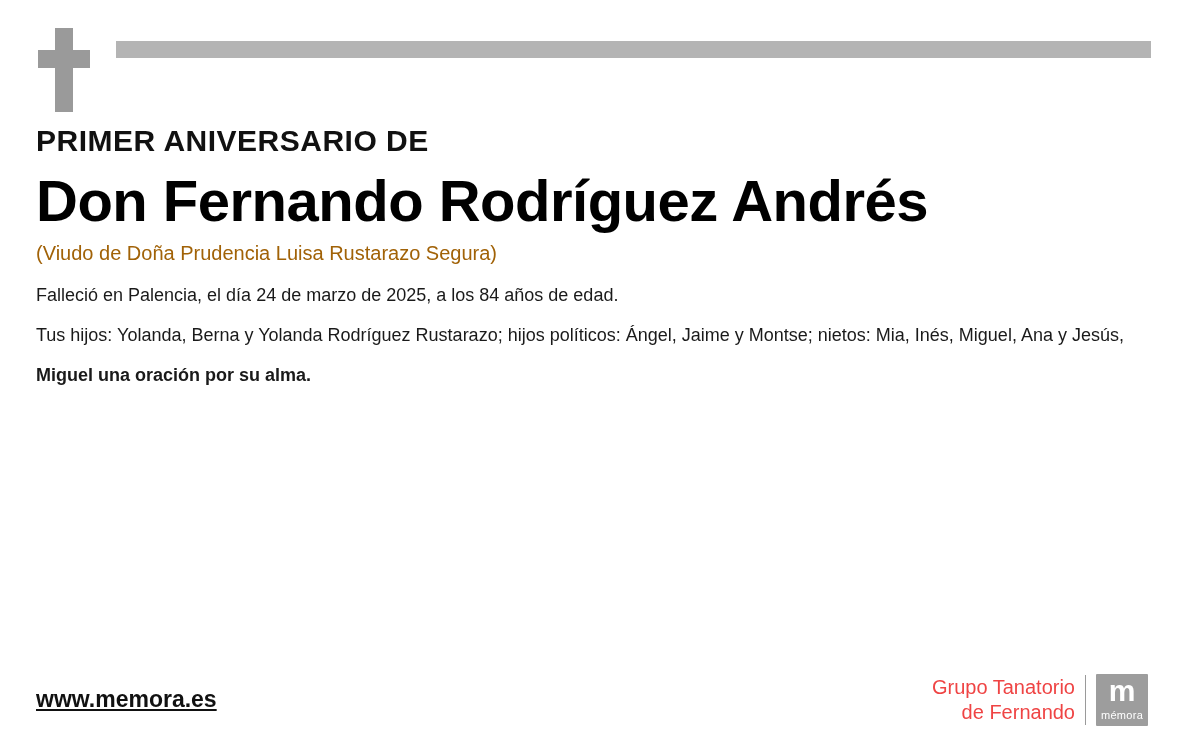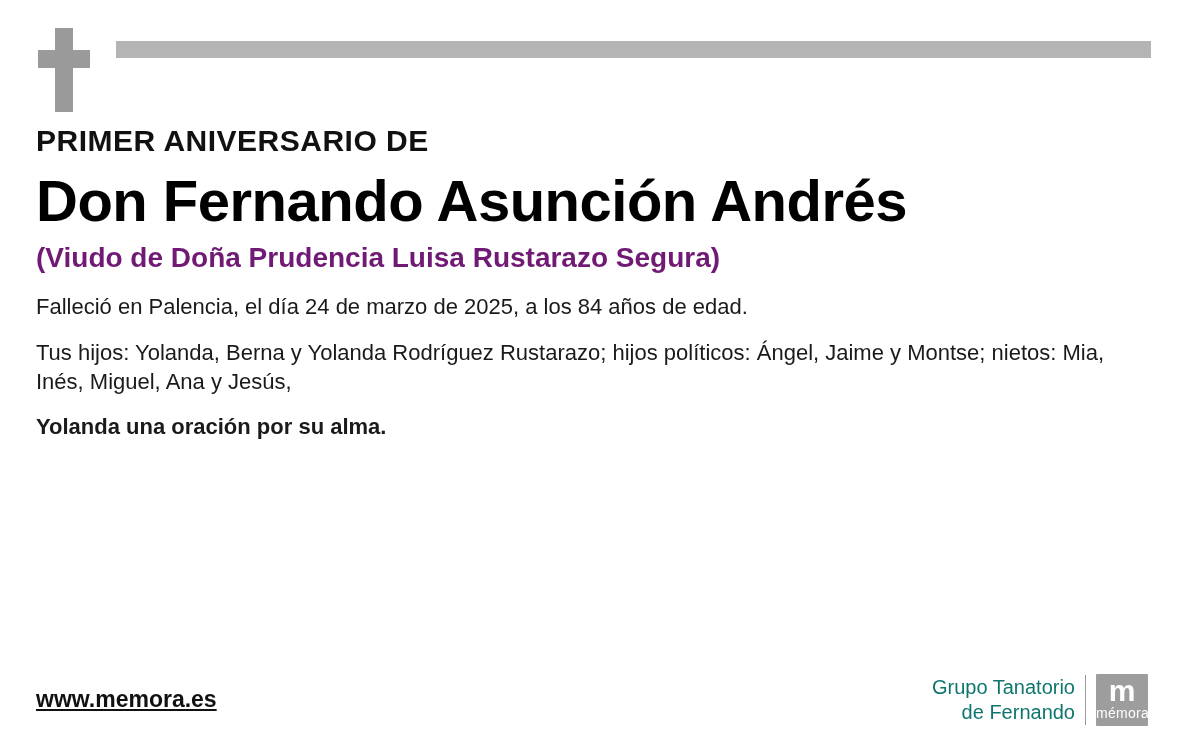--- a/index.html
+++ b/index.html
@@ -81,28 +81,28 @@
   .deceased-name {
     font-size: 58px;
     font-weight: bold;
     letter-spacing: -0.5px;
     color: #000000;
     margin: 0 0 10px 0;
     line-height: 1.05;
     white-space: nowrap;
   }
   .spouse-line {
-    font-size: 28px;
-    font-weight: bold;
-    color: #701a75;
+    font-size: 20px;
+    font-weight: normal;
+    color: #a16207;
     margin: 0 0 18px 0;
     line-height: 1.15;
   }
   .para {
-    font-size: 22px;
+    font-size: 18px;
     font-weight: normal;
     color: #1a1a1a;
     margin: 0 0 16px 0;
     line-height: 1.34;
   }
   .para.bold {
     font-weight: bold;
   }
   .para.tight {
     margin-bottom: 18px;
@@ -129,21 +129,21 @@
     position: absolute;
     right: 0;
     top: -12px;
     display: flex;
     align-items: center;
     gap: 10px;
   }
   .brand-text {
     text-align: right;
     font-size: 20px;
-    color: #0f766e;
+    color: #ef4444;
     line-height: 1.25;
     padding-right: 10px;
     border-right: 1px solid #9a9a9a;
   }
   .brand-text div {
     white-space: nowrap;
   }
   .brand-logo {
     width: 52px;
     height: 52px;
@@ -160,46 +160,46 @@
     text-align: center;
     font-size: 30px;
     font-weight: bold;
     line-height: 1;
   }
   .brand-logo .word {
     position: absolute;
     left: 0;
     right: 0;
     bottom: 5px;
-    text-align: left;
-    font-size: 14px;
+    text-align: center;
+    font-size: 11px;
     letter-spacing: 0.3px;
     margin-top: 48px;
   }
 </style>
 </head>
 <body>
 
 <div class="obituary">
 
   <div class="top-band">
     <div class="cross">
       <div class="vbar"></div>
       <div class="hbar"></div>
     </div>
     <div class="rule-bar"></div>
   </div>
 
   <div class="content">
     <div class="kicker">PRIMER ANIVERSARIO DE</div>
-    <div class="deceased-name">Don Fernando Asunción Andrés</div>
+    <div class="deceased-name">Don Fernando Rodríguez Andrés</div>
     <div class="spouse-line">(Viudo de Doña Prudencia Luisa Rustarazo Segura)</div>
     <p class="para">Falleció en Palencia, el día 24 de marzo de 2025, a los 84 años de edad.</p>
     <p class="para">Tus hijos: Yolanda, Berna y Yolanda Rodríguez Rustarazo; hijos políticos: Ángel, Jaime y Montse; nietos: Mia, Inés, Miguel, Ana y Jesús,</p>
-    <p class="para bold tight">Yolanda una oración por su alma.</p>
+    <p class="para bold tight">Miguel una oración por su alma.</p>
   </div>
 
   <div class="footer">
     <a class="website" href="#">www.memora.es</a>
     <div class="brand">
       <div class="brand-text">
         <div>Grupo Tanatorio</div>
         <div>de Fernando</div>
       </div>
       <div class="brand-logo">

